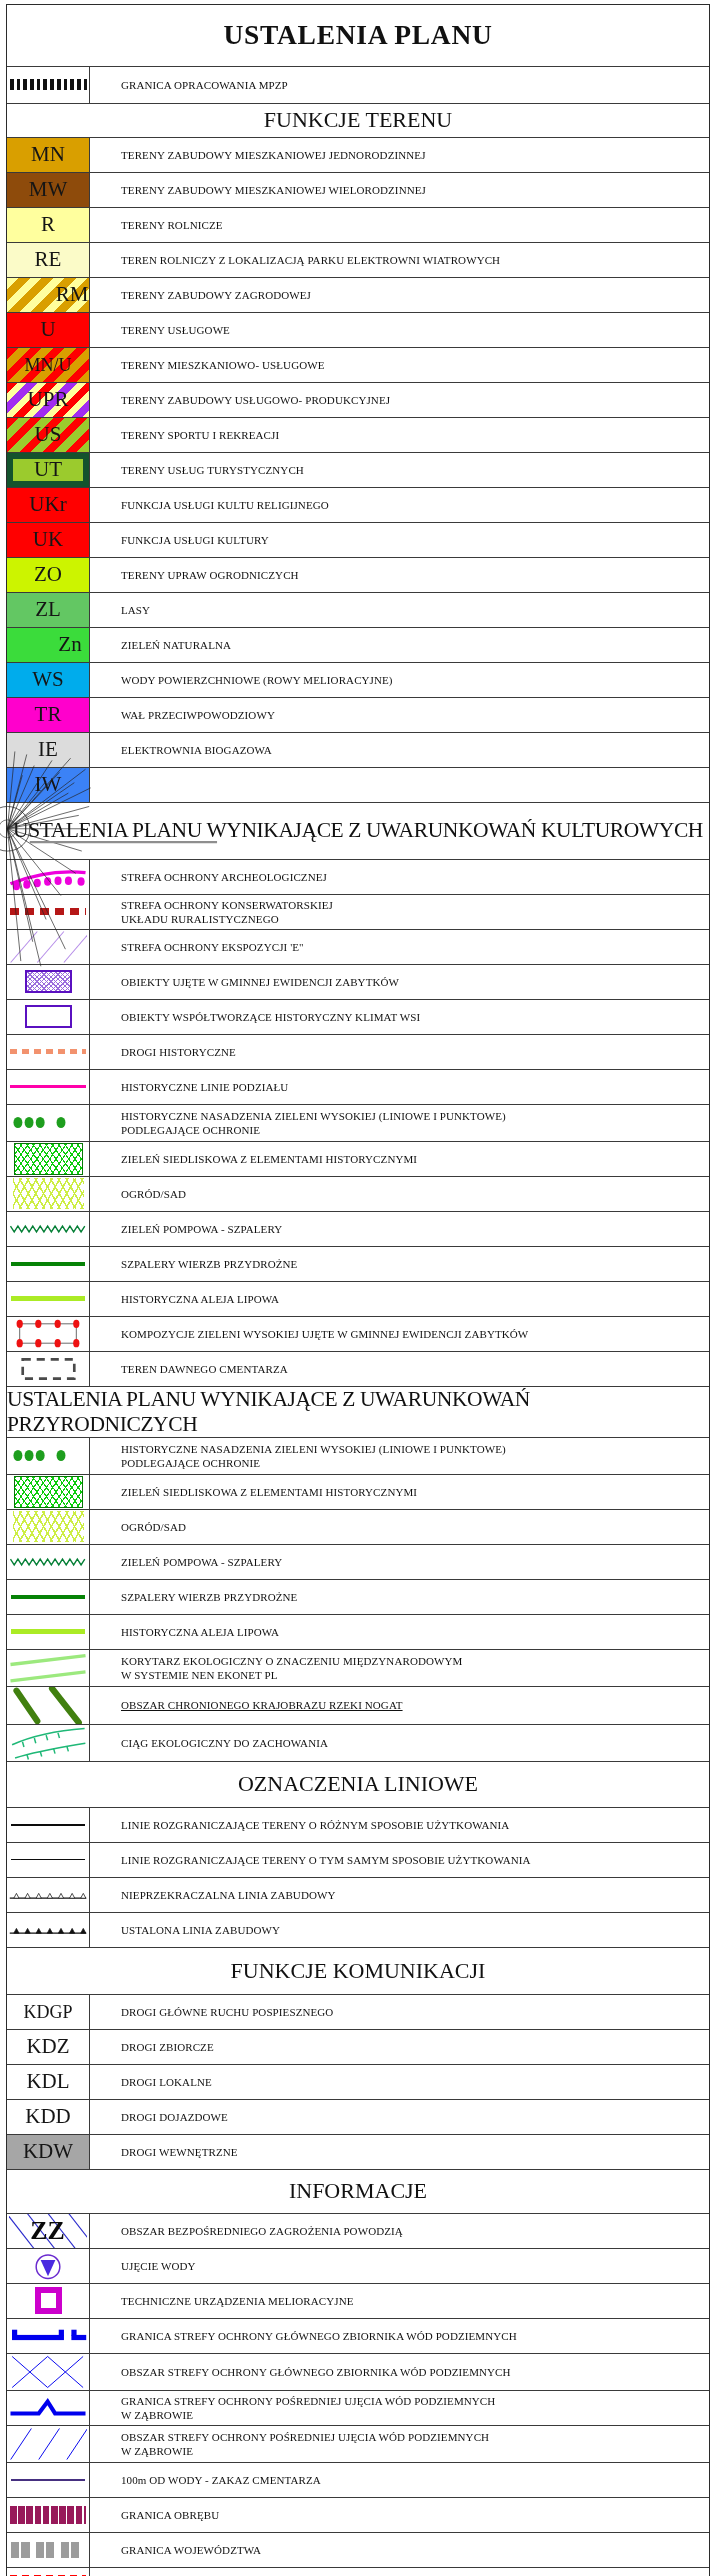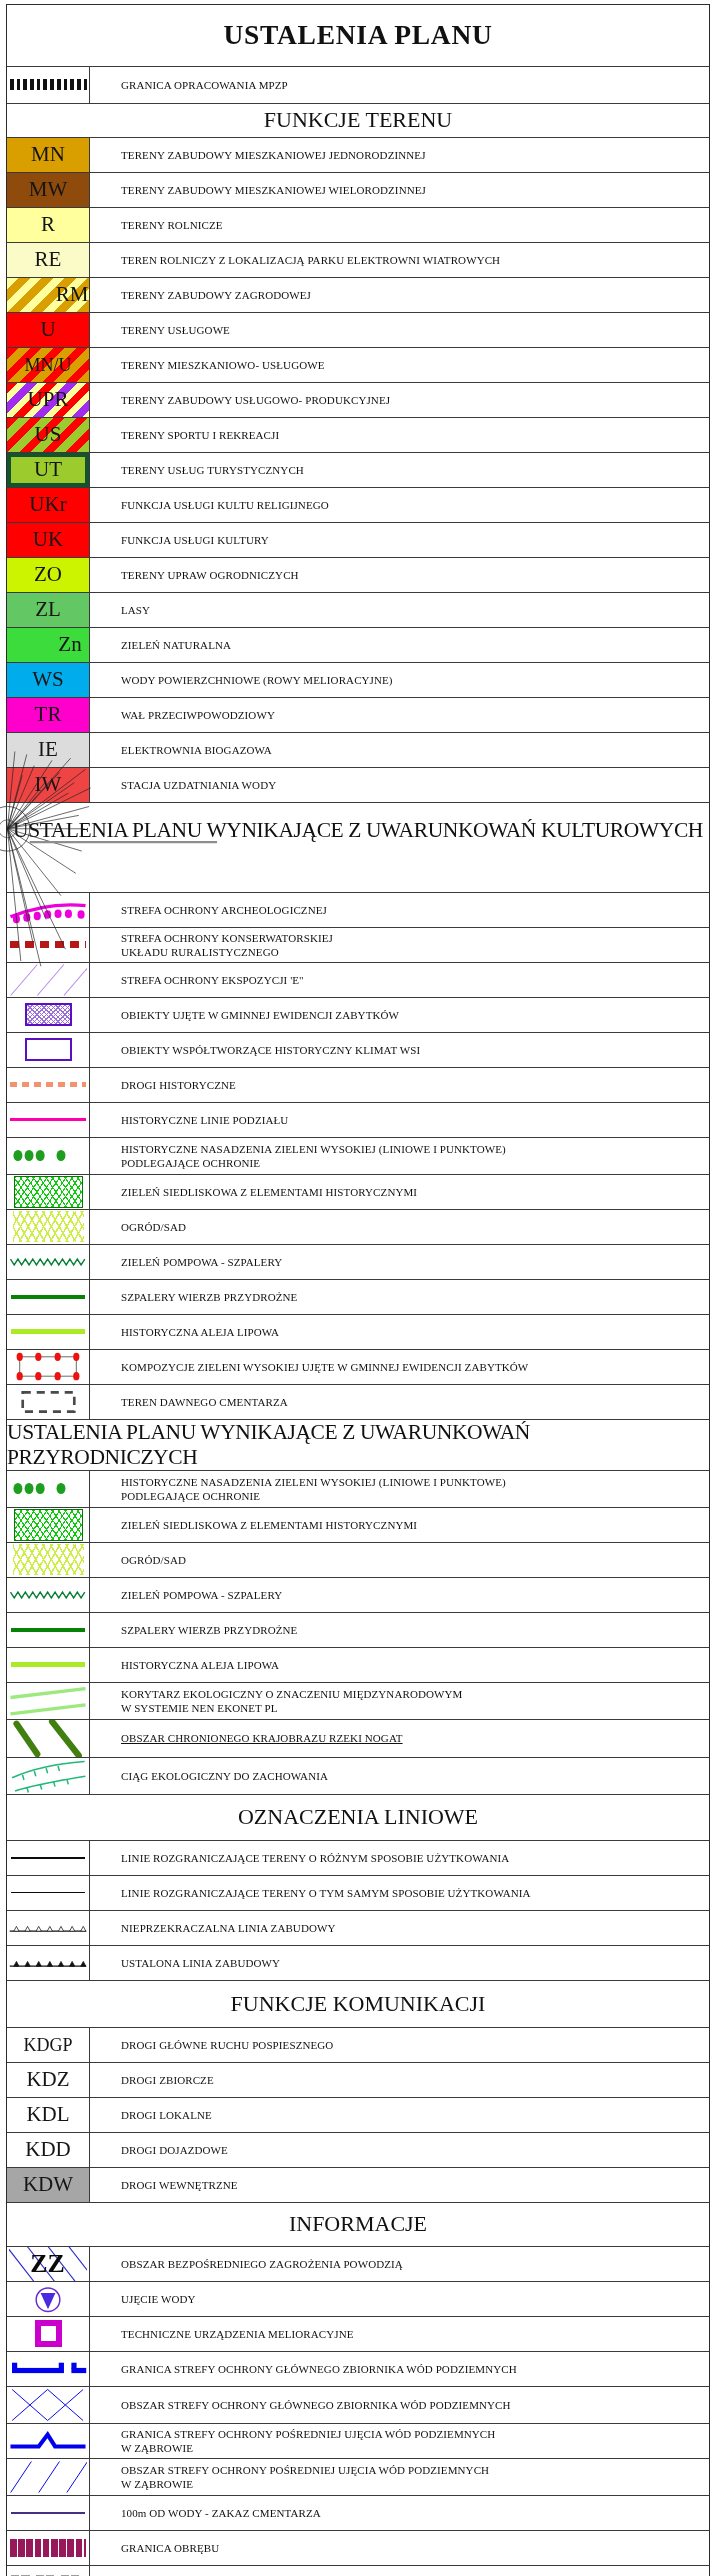--- a/index.html
+++ b/index.html
@@ -123,21 +123,21 @@
           <div class="fillswatch" style="background:repeating-linear-gradient(135deg,#FF0000 0 8.2px,#9BCB2D 8.2px 16.3px);">
             <span class="code">US</span>
           </div>
         </div>
         <div class="cell-label">
           <span>TERENY SPORTU I REKREACJI</span>
         </div>
       </div>
       <div class="row" style="height: 34px;">
         <div class="cell-sym">
-          <div class="fillswatch" style="background:#9BCB2D;border:4px solid #14532d;">
+          <div class="fillswatch" style="background:#9BCB2D;border:6px solid #14532d;">
             <span class="code">UT</span>
           </div>
         </div>
         <div class="cell-label">
           <span>TERENY USŁUG TURYSTYCZNYCH</span>
         </div>
       </div>
       <div class="row" style="height: 34px;">
         <div class="cell-sym">
           <div class="fillswatch" style="background:#FF0000;">
@@ -213,30 +213,27 @@
           <div class="fillswatch" style="background:#DCDCDC;">
             <span class="code">IE</span>
           </div>
         </div>
         <div class="cell-label">
           <span>ELEKTROWNIA BIOGAZOWA</span>
         </div>
       </div>
       <div class="row" style="height: 34px;">
         <div class="cell-sym">
-          <div class="fillswatch" style="background:#ef4444;">
+          <div class="fillswatch" style="background:#3b82f6;">
             <span class="code">IW</span>
           </div>
         </div>
-        <div class="cell-label">
-          <span>STACJA UZDATNIANIA WODY</span>
-        </div>
       </div>
       <div class="sec-header long" style="height: 56px;">USTALENIA PLANU WYNIKAJĄCE Z UWARUNKOWAŃ KULTUROWYCH</div>
-      <div class="row" style="height: 34px; margin-top: 33px;">
+      <div class="row" style="height: 34px;">
         <div class="cell-sym">
           <div class="symwrap">
             <svg width="78" height="30" viewBox="0 0 105 40">
               <path d="M2 29 Q52 9 103 14" fill="none" stroke="#EE00DD" stroke-width="4.5"></path>
               <g fill="#EE00DD">
                 <ellipse cx="10" cy="32" rx="4.8" ry="5.8"></ellipse>
                 <ellipse cx="24" cy="30" rx="4.8" ry="5.8"></ellipse>
                 <ellipse cx="38" cy="28" rx="4.8" ry="5.8"></ellipse>
                 <ellipse cx="52" cy="26" rx="4.8" ry="5.8"></ellipse>
                 <ellipse cx="66" cy="25" rx="4.8" ry="5.8"></ellipse>

